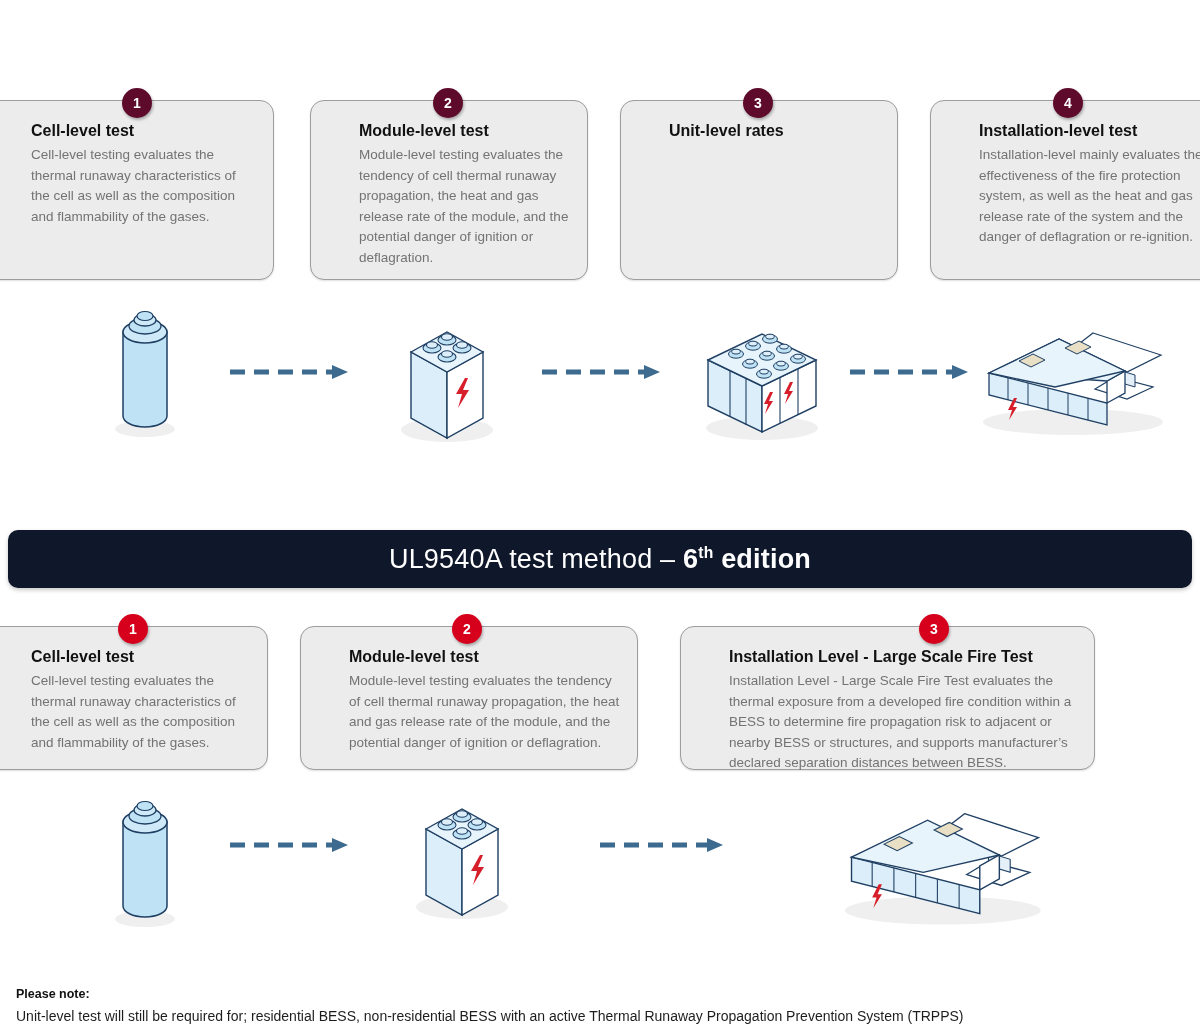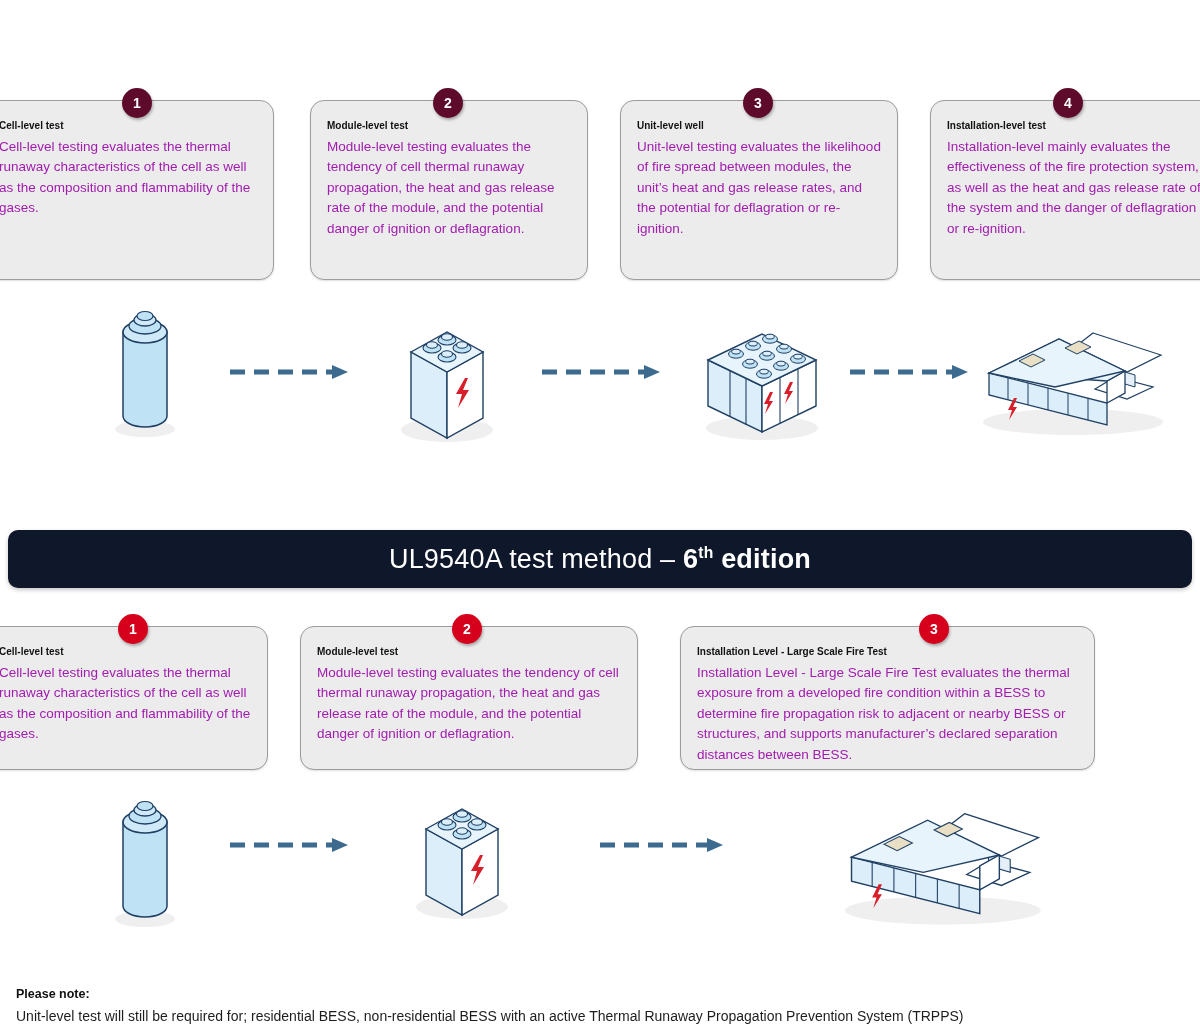--- a/index.html
+++ b/index.html
@@ -38,26 +38,26 @@
   .card{
     position:absolute;
     background:#ECECEC;
     border:1px solid #9d9d9d;
     border-radius:14px;
     box-sizing:border-box;
     box-shadow:0 1px 2px rgba(0,0,0,.13);
   }
   .card-inner{padding:18px 16px 14px 16px;}
   .card-title{
-    font-size:10px;font-weight:700;color:#111;
-    margin:0 0 3px 0;line-height:1.45;
+    font-size:16px;font-weight:700;color:#111;
+    margin:0 0 3px 0;line-height:1.45;padding-left:32px;
   }
   .card-body{
-    font-size:13.5px;font-weight:400;color:#a21caf;
-    line-height:1.52;margin:0;
+    font-size:13.5px;font-weight:400;color:#737373;
+    line-height:1.52;margin:0;padding-left:32px;
   }
 
   
   .badge{
     position:absolute;
     width:30px;height:30px;border-radius:50%;
     display:flex;align-items:center;justify-content:center;
     color:#fff;font-size:14px;font-weight:700;
     box-shadow:1px 2px 3px rgba(0,0,0,.3);
     z-index:5;
@@ -99,22 +99,21 @@
       <div class="card-title">Module-level test</div>
       <div class="card-body">Module-level testing evaluates the tendency of cell thermal runaway propagation, the heat and gas release rate of the module, and the potential danger of ignition or deflagration.</div>
     </div>
   </div>
   <div class="badge maroon" style="left:433px;top:88px;">
     <span>2</span>
   </div>
 
   <div class="card" style="left:620px;top:100px;width:278px;height:180px;">
     <div class="card-inner">
-      <div class="card-title">Unit-level well</div>
-      <div class="card-body">Unit-level testing evaluates the likelihood of fire spread between modules, the unit’s heat and gas release rates, and the potential for deflagration or re-ignition.</div>
+      <div class="card-title">Unit-level rates</div>
     </div>
   </div>
   <div class="badge maroon" style="left:743px;top:88px;">
     <span>3</span>
   </div>
 
   <div class="card" style="left:930px;top:100px;width:290px;height:180px;">
     <div class="card-inner">
       <div class="card-title">Installation-level test</div>
       <div class="card-body">Installation-level mainly evaluates the effectiveness of the fire protection system, as well as the heat and gas release rate of the system and the danger of deflagration or re-ignition.</div>

